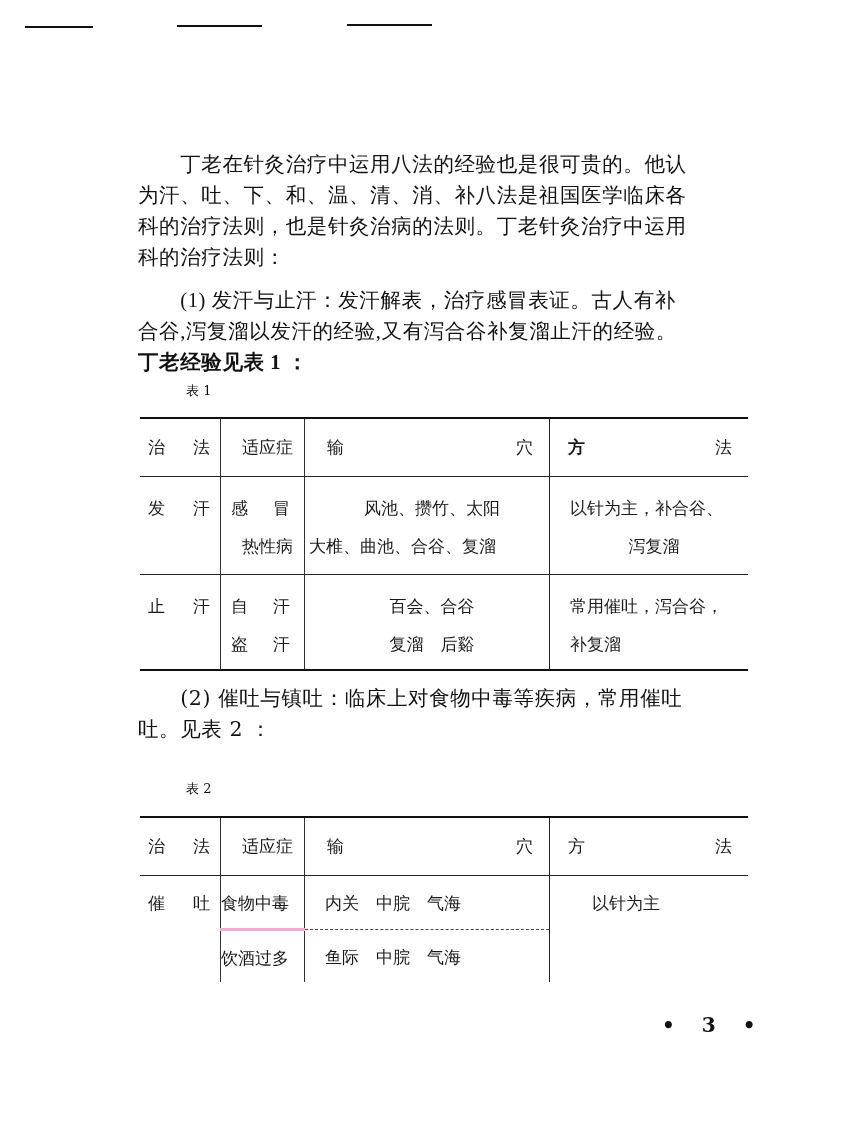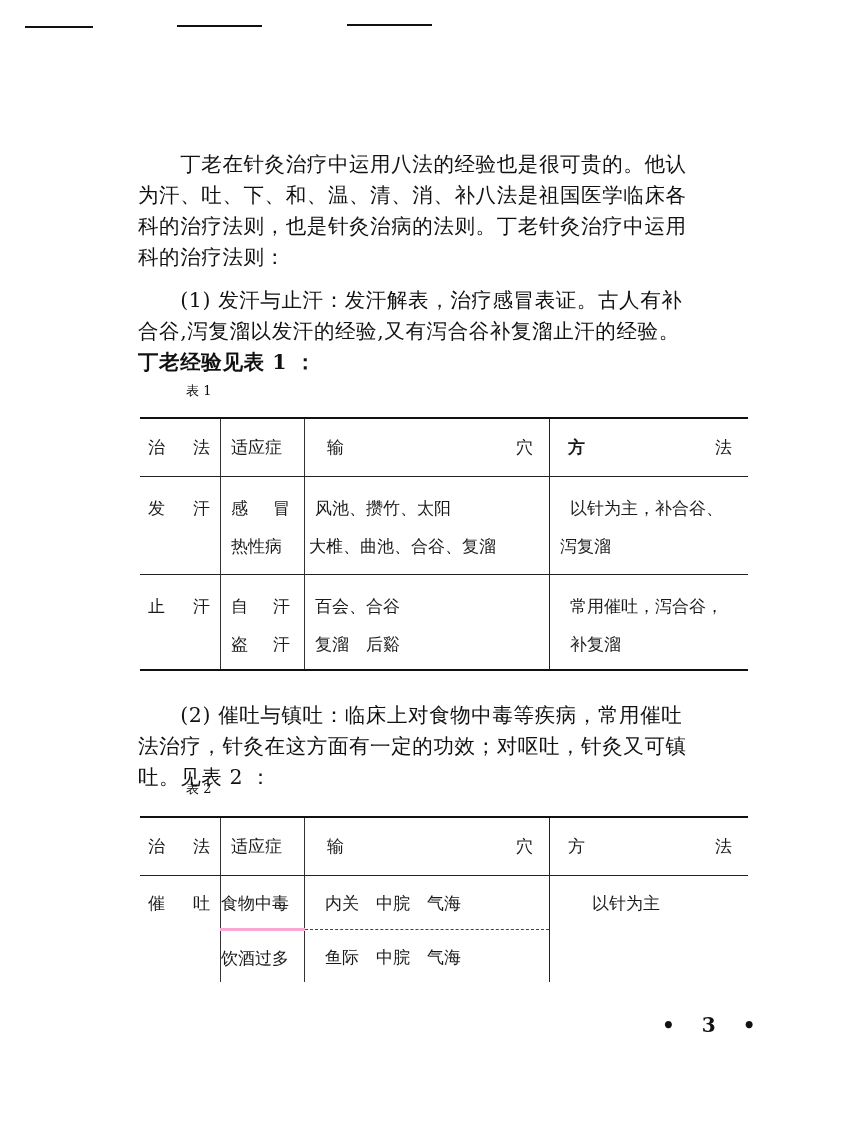--- a/index.html
+++ b/index.html
@@ -26,21 +26,21 @@
   .c1 { width: 80px; }
   .c2 { width: 83px; border-left: 1px solid #333; }
   .c3 { width: 244px; border-left: 1px solid #333; }
   .c4 { border-left: 1.5px solid #222; }
   .spread { display: flex; justify-content: space-between; padding: 0 14px 0 10px; }
   .spread2 { display: flex; justify-content: space-between; padding: 0 10px 0 8px; }
   .spread3 { display: flex; justify-content: space-between; padding: 0 16px 0 22px; }
   .spread4 { display: flex; justify-content: space-between; padding: 0 16px 0 18px; }
   .cell-lines { padding-top: 18px; }
   .cell-lines span { display: block; height: 38px; line-height: 26px; }
-  .pad-l10 { padding-left: 10px; }
+  .pad-l10 { padding-left: 10px; text-align: center; }
   .pad-l20 { padding-left: 20px; }
   .pad-l4 { padding-left: 4px; }
   .page-num {
     position: absolute; left: 662px; top: 1013px; font-size: 20px; font-weight: bold;
     font-family: "DejaVu Serif", serif; letter-spacing: 10px;
   }
   .bold { font-weight: bold; }
 </style>
 </head>
 <body>
@@ -49,21 +49,21 @@
 <div class="rule" style="left:177px;width:85px;top:25px;"></div>
 <div class="rule" style="left:347px;width:85px;top:24px;"></div>
 
 <div class="para" style="top:149px;">
   <span class="line">　　丁老在针灸治疗中运用八法的经验也是很可贵的。他认</span>
   <span class="line">为汗、吐、下、和、温、清、消、补八法是祖国医学临床各</span>
   <span class="line">科的治疗法则，也是针灸治病的法则。丁老针灸治疗中运用</span>
   <span class="line">科的治疗法则：</span>
 </div>
 
-<div class="para" style="top:285px;">
+<div class="para" style="top:285px;font-family:Liberation Serif, serif;">
   <span class="line">　　(1) 发汗与止汗：发汗解表，治疗感冒表证。古人有补</span>
   <span class="line">合谷,泻复溜以发汗的经验,又有泻合谷补复溜止汗的经验。</span>
   <span class="line bold">丁老经验见表 1 ：</span>
 </div>
 
 <div class="caption" style="top:382px;">表 1</div>
 
 <table class="t" style="top:417px;">
   <tbody>
       <tr class="thead-row">
@@ -160,23 +160,22 @@
     <td class="c4">
           <div class="cell-lines">
       <span class="pad-l20">常用催吐，泻合谷，</span>
       <span class="pad-l20">补复溜</span>
     </div>
         </td>
   </tr>
 </tbody>
   </table>
 
-<div class="para" style="top:683px;margin-top:17px;">
+<div class="para" style="top:683px;">
   <span class="line">　　(2) 催吐与镇吐：临床上对食物中毒等疾病，常用催吐</span>
-  <span class="line">法治疗，针灸在这方面有一定的功效；对呕吐，针灸又可镇</span>
   <span class="line">吐。见表 2 ：</span>
 </div>
 
 <div class="caption" style="top:780px;">表 2</div>
 
 <table class="t" style="top:816px;">
   <tbody>
       <tr class="thead-row">
     <th class="c1">
           <div class="spread2">

